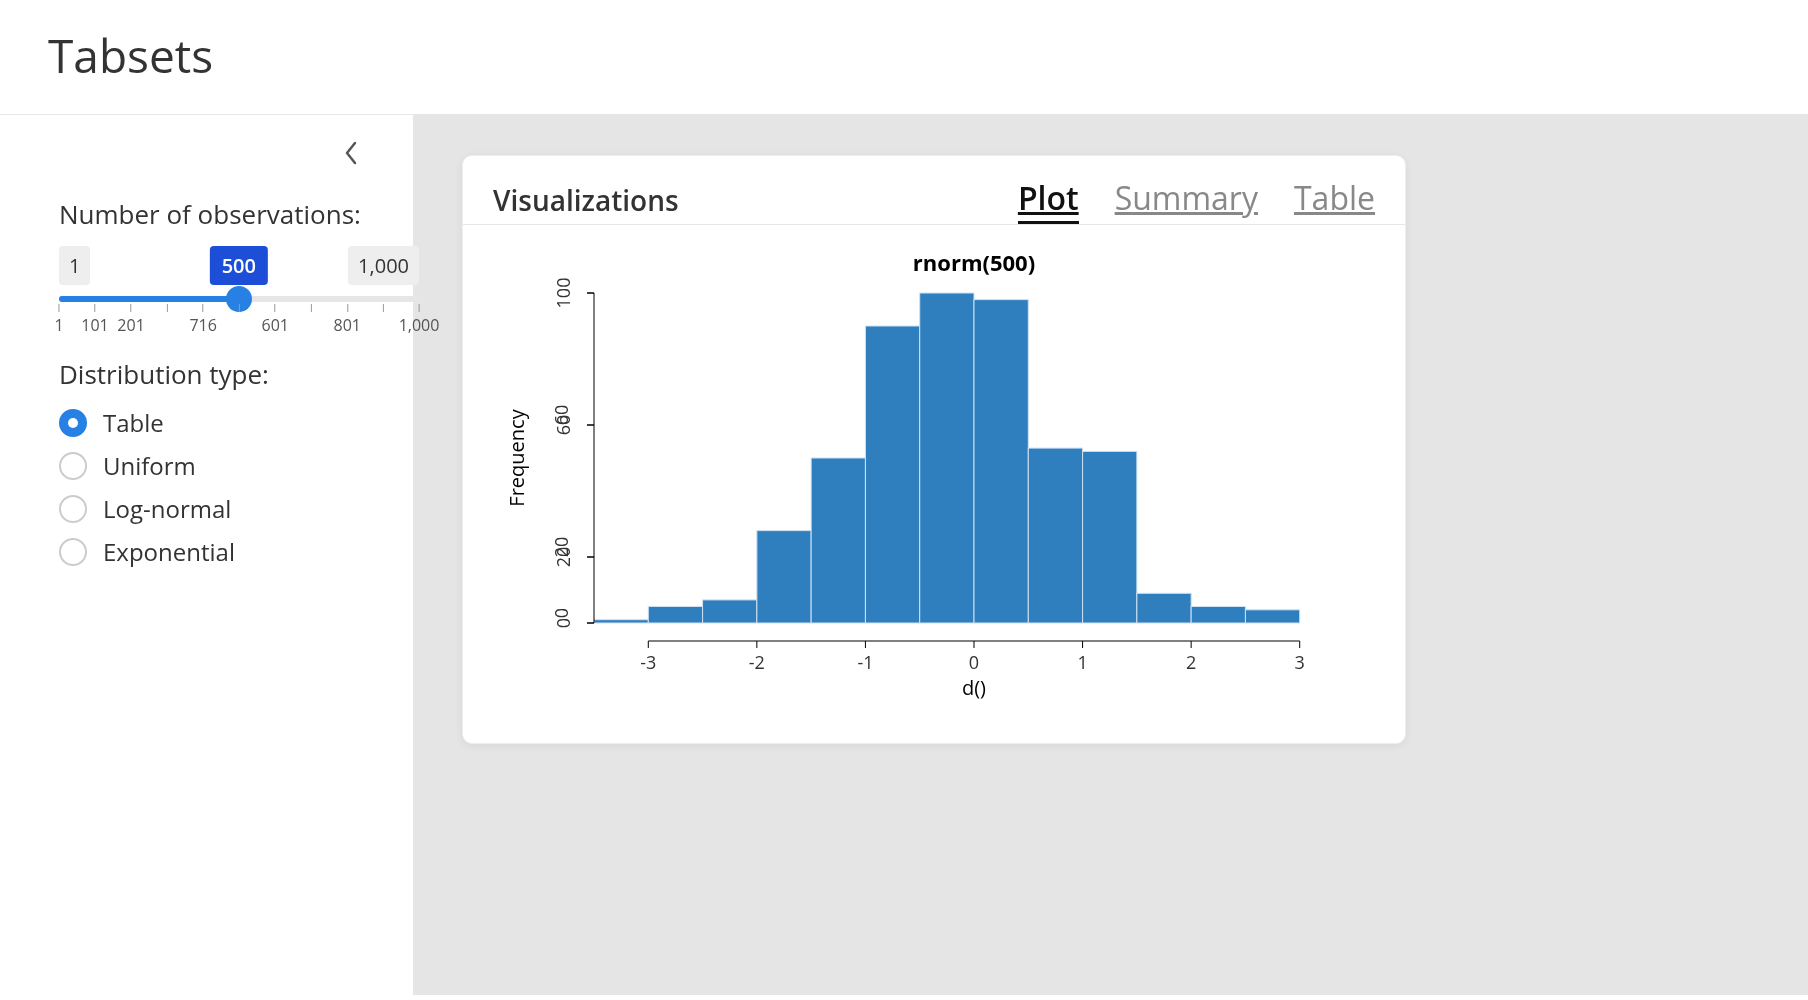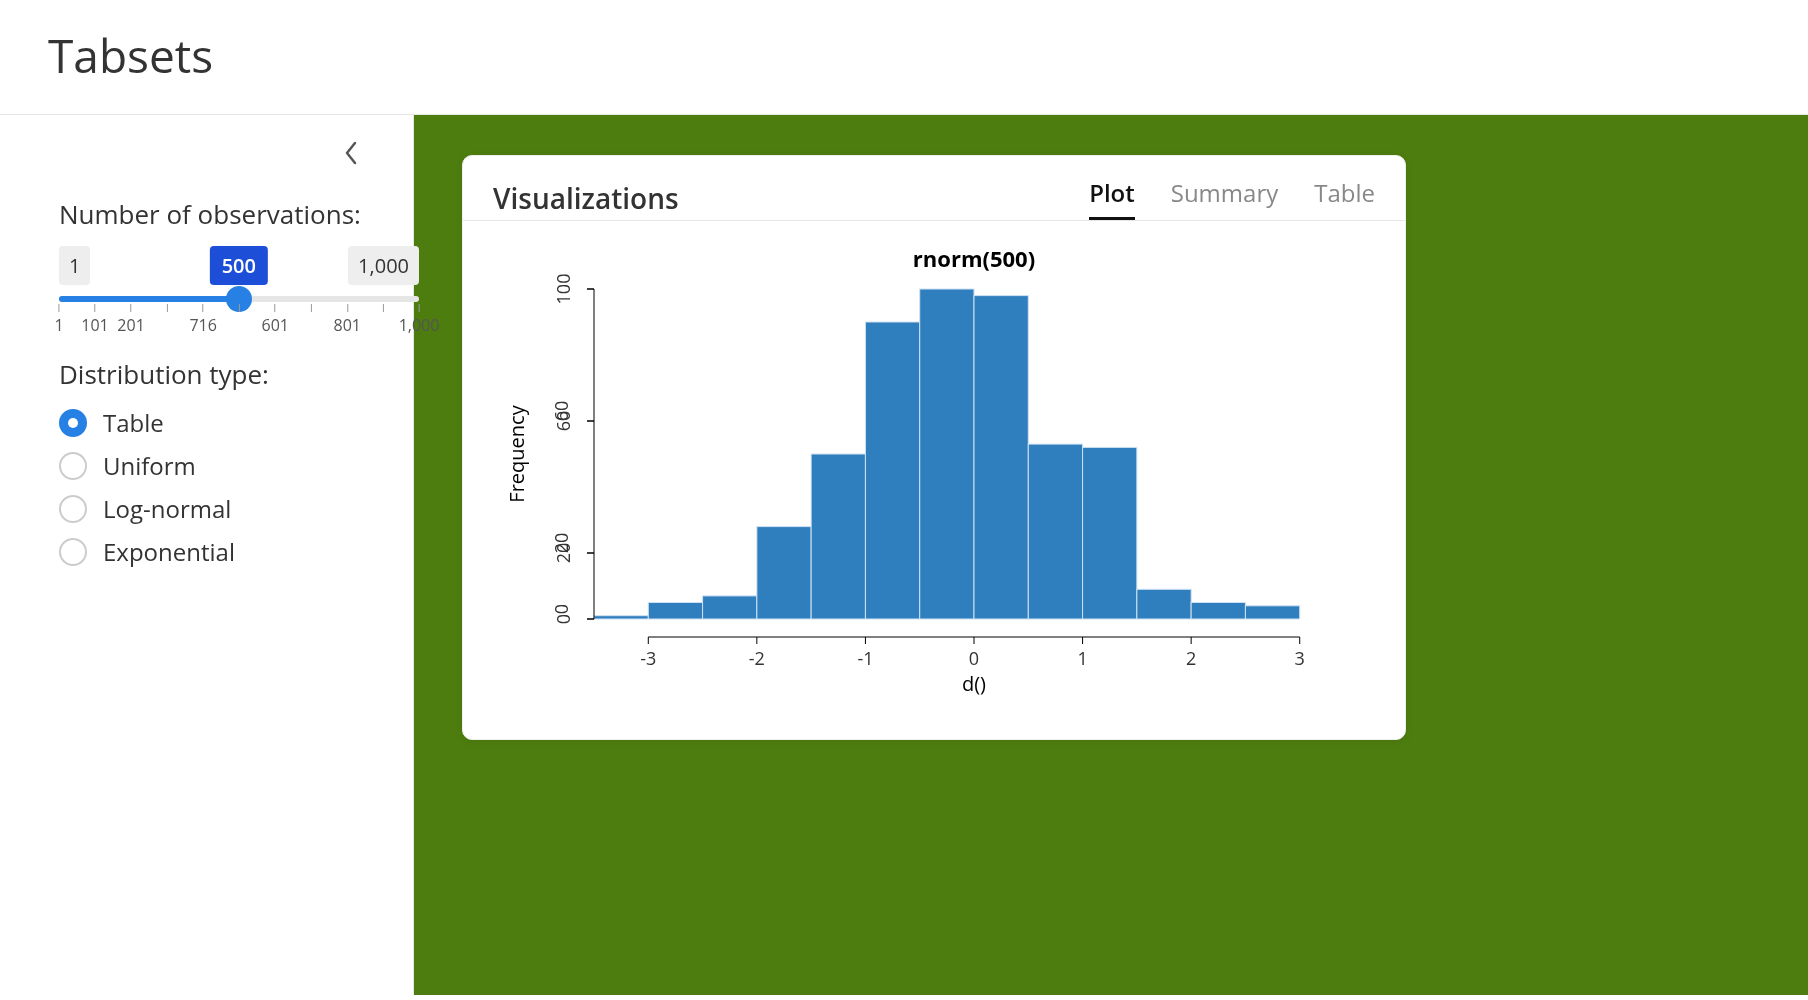--- a/index.html
+++ b/index.html
@@ -136,21 +136,21 @@
     content: "";
     width: 10px; height: 10px;
     background: #fff;
     border-radius: 50%;
   }
 
   
   .main {
     flex: 1;
     padding: 40px 48px;
-    background: #4d7c0f;
+    background: #e5e5e5;
   }
   .card {
     background: #fff;
     border: 1px solid #eee;
     border-radius: 10px;
     box-shadow: 0 2px 10px rgba(0,0,0,0.06);
     width: 944px;
     overflow: hidden;
   }
   .card-head {
@@ -159,25 +159,26 @@
     justify-content: space-between;
     padding: 20px 30px 0 30px;
   }
   .card-title {
     font-size: 28px;
     font-weight: 600;
     color: #333;
   }
   .tabset { display: flex; gap: 36px; }
   .tab {
-    font-size: 24px;
+    font-size: 32px;
     color: #888;
-    padding-bottom: 8px;
+    padding-bottom: 2px;
     cursor: pointer;
     border-bottom: 3px solid transparent;
+    text-decoration: underline;
   }
   .tab.active {
     color: #111;
     font-weight: 600;
     border-bottom-color: #111;
   }
   .card-sep { border-top: 1px solid #e6e6e6; margin-top: 0; }
 
   .plot-area { padding: 18px 10px 30px 10px; }
   svg.chart { display: block; margin: 0 auto; }

